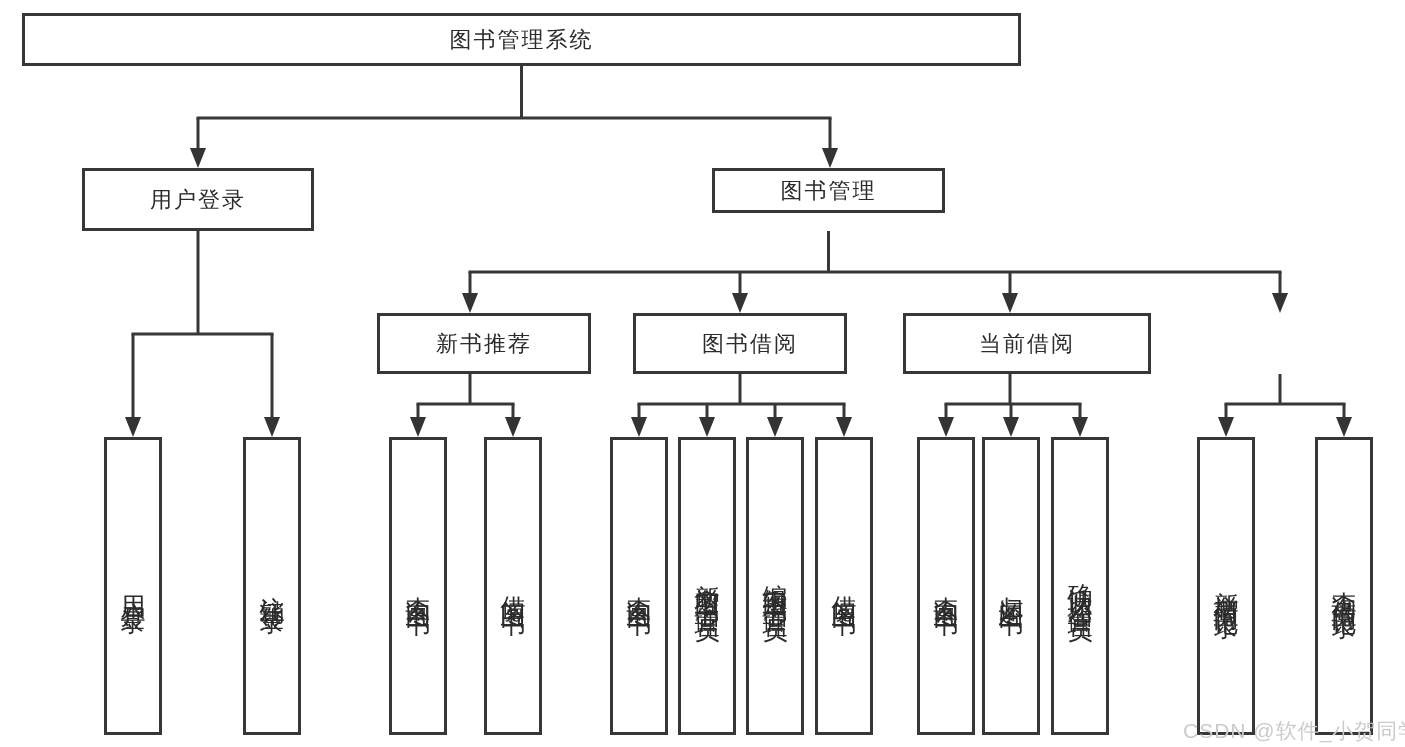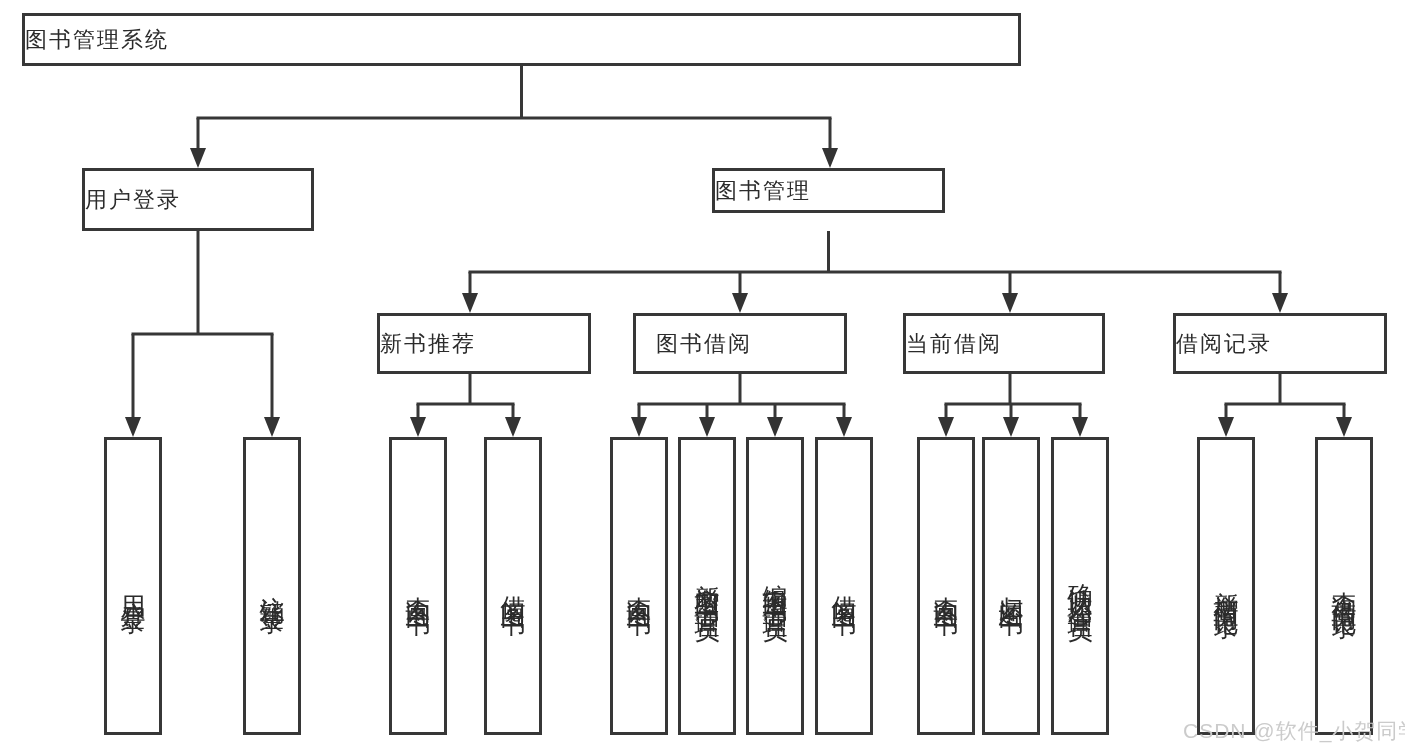--- a/index.html
+++ b/index.html
@@ -3,21 +3,21 @@
 <meta charset="utf-8">
 <style>
   html,body{margin:0;padding:0;background:#ffffff;}
   .canvas{
     position:relative;width:1405px;height:747px;background:#ffffff;overflow:hidden;
     font-family:"Liberation Sans","DejaVu Sans",sans-serif;color:#2b2b2b;
   }
   .wires{position:absolute;left:0;top:0;width:1405px;height:747px;z-index:1;}
   .node{
     position:absolute;box-sizing:border-box;background:#ffffff;border:3px solid #373737;
-    display:flex;align-items:center;justify-content:flex-start;z-index:2;
+    display:flex;align-items:center;justify-content:center;z-index:2;
   }
   .node .hlabel{font-size:22px;letter-spacing:2px;color:#2b2b2b;white-space:nowrap;}
   .leaf{
     position:absolute;box-sizing:border-box;background:#ffffff;border:3px solid #373737;
     display:flex;align-items:center;justify-content:center;z-index:2;
     top:437px;width:58px;height:298px;
   }
   .leaf .vlabel{
     writing-mode:vertical-rl;text-orientation:mixed;font-size:25px;letter-spacing:5px;
     color:#2b2b2b;line-height:1;
@@ -119,25 +119,22 @@
   <div class="node" style="left:712px;top:168px;width:233px;height:45px;">
     <span class="hlabel">图书管理</span>
   </div>
 
   <div class="node" style="left:377px;top:313px;width:214px;height:61px;">
     <span class="hlabel">新书推荐</span>
   </div>
   <div class="node" style="left:633px;top:313px;width:214px;height:61px;padding-left:20px;">
     <span class="hlabel">图书借阅</span>
   </div>
-  <div class="node" style="left:903px;top:313px;width:202px;height:61px;">
+  <div class="node" style="left:903px;top:313px;width:248px;height:61px;">
     <span class="hlabel">当前借阅</span>
-  </div>
-  <div class="node" style="left:1173px;top:313px;width:214px;height:61px;">
-    <span class="hlabel">借阅记录</span>
   </div>
 
   <div class="leaf" style="left:104px;">
     <span class="vlabel">用户登录</span>
   </div>
   <div class="leaf" style="left:243px;">
     <span class="vlabel">注销登录</span>
   </div>
 
   <div class="leaf" style="left:389px;">

